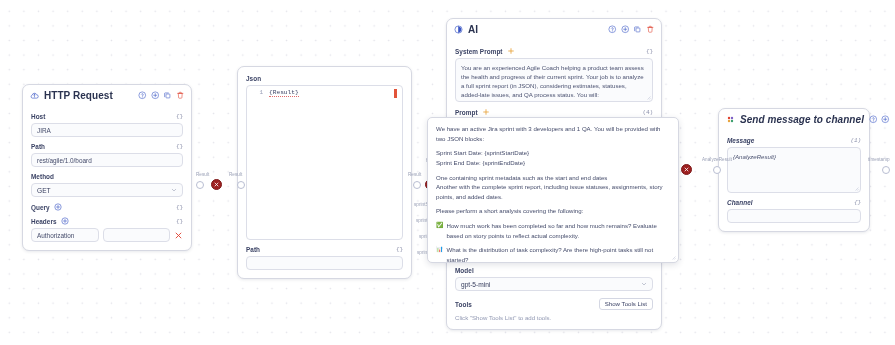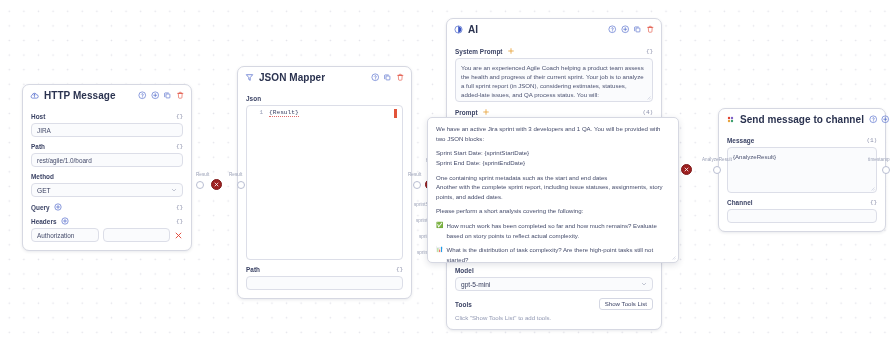--- a/index.html
+++ b/index.html
@@ -110,21 +110,21 @@
     background:#ffffff; border:1px solid #d6d8e2; border-radius:5px;
     box-shadow:0 2px 6px rgba(30,35,70,.13);
     padding:6px 8px; overflow:hidden; z-index:9;
     font-size:6.1px; line-height:1.58; color:#454c6b;
   }
   #prompt-pop p { margin:0 0 5px 0; }
   #prompt-pop .chk { display:flex; gap:3px; margin:0 0 5px 0; }
   #prompt-pop .emoji { flex:none; font-size:6px; line-height:1.5; }
   #prompt-pop .grip { position:absolute; right:2px; bottom:2px; width:5px; height:5px; }
   
-  #node-send { left:718px; top:108px; width:168px; }
+  #node-send { left:718px; top:108px; width:152px;font-style:italic; }
   .tools-row { margin-top:7px; display:flex; align-items:center; }
   .tools-btn {
     margin-left:auto;
     border:1px solid #d4d7e3; border-radius:3px; background:#fff;
     font-size:6.1px; color:#3c4karte; color:#3c4366;
     padding:2px 5px; line-height:1;
   }
   .tools-hint { margin-top:4px; font-size:6.1px; color:#9299b3; }
   
   #wires { position:absolute; inset:0; z-index:4; pointer-events:none; }
@@ -153,21 +153,21 @@
     <line x1="417" y1="185" x2="456" y2="185" stroke="#a7adc4" stroke-width="1"></line>
     <line x1="672" y1="170" x2="712" y2="170" stroke="#a7adc4" stroke-width="1"></line>
   </svg>
 
   <div class="node" id="node-http">
     <div class="node-head">
       <svg class="head-icon" viewBox="0 0 24 24">
         <path d="M6.5 19h11a4.5 4.5 0 0 0 .6-8.96A6.5 6.5 0 0 0 5.7 11.2 4 4 0 0 0 6.5 19z" fill="none" stroke="#3b56c4" stroke-width="1.7" stroke-linejoin="round"></path>
         <path d="M12 16V8.5M9.6 10.7L12 8.3l2.4 2.4" fill="none" stroke="#3b56c4" stroke-width="1.5" stroke-linecap="round"></path>
       </svg>
-      <span class="node-title">HTTP Message</span>
+      <span class="node-title">HTTP Request</span>
       <span class="head-actions">
         <svg class="hact" viewBox="0 0 24 24">
           <circle cx="12" cy="12" r="9.5" fill="none" stroke="#3b56c4" stroke-width="1.6"></circle>
           <path d="M9.3 9.3a2.8 2.8 0 1 1 3.1 3.9v1.3" fill="none" stroke="#3b56c4" stroke-width="1.6" stroke-linecap="round"></path>
           <circle cx="12.3" cy="17" r="1.1" fill="#3b56c4"></circle>
         </svg>
         <svg class="hact" viewBox="0 0 24 24">
           <circle cx="12" cy="12" r="9.5" fill="none" stroke="#3b56c4" stroke-width="1.6"></circle>
           <path d="M12 7.5v9M7.5 12h9" stroke="#3b56c4" stroke-width="1.7" stroke-linecap="round"></path>
         </svg>
@@ -232,42 +232,20 @@
           <div class="input"></div>
           <svg class="xbtn" viewBox="0 0 24 24">
             <path d="M5.5 5.5l13 13M18.5 5.5l-13 13" stroke="#e0402e" stroke-width="2.4" stroke-linecap="round"></path>
           </svg>
         </div>
       </div>
     </div>
   </div>
 
   <div class="node" id="node-json">
-    <div class="node-head">
-      <svg class="head-icon" viewBox="0 0 24 24">
-        <path d="M3.5 4.5h17l-6.6 7.7v7.3l-3.8-2.3v-5z" fill="none" stroke="#3b56c4" stroke-width="1.7" stroke-linejoin="round"></path>
-      </svg>
-      <span class="node-title">JSON Mapper</span>
-      <span class="head-actions">
-        <svg class="hact" viewBox="0 0 24 24">
-          <circle cx="12" cy="12" r="9.5" fill="none" stroke="#3b56c4" stroke-width="1.6"></circle>
-          <path d="M9.3 9.3a2.8 2.8 0 1 1 3.1 3.9v1.3" fill="none" stroke="#3b56c4" stroke-width="1.6" stroke-linecap="round"></path>
-          <circle cx="12.3" cy="17" r="1.1" fill="#3b56c4"></circle>
-        </svg>
-        <svg class="hact" viewBox="0 0 24 24">
-          <rect x="8.5" y="8.5" width="11" height="11" rx="1.8" fill="none" stroke="#3b56c4" stroke-width="1.6"></rect>
-          <path d="M15.2 5.5H5.8c-.7 0-1.3.6-1.3 1.3v9.4" fill="none" stroke="#3b56c4" stroke-width="1.6" stroke-linecap="round"></path>
-        </svg>
-        <svg class="hact" viewBox="0 0 24 24">
-          <path d="M4.5 6.7h15" stroke="#e0402e" stroke-width="1.7" stroke-linecap="round"></path>
-          <path d="M9.2 6.5V4.7c0-.6.5-1.1 1.1-1.1h3.4c.6 0 1.1.5 1.1 1.1v1.8" fill="none" stroke="#e0402e" stroke-width="1.6"></path>
-          <path d="M6.4 6.7l1 12.2c.05.8.7 1.4 1.5 1.4h6.2c.8 0 1.45-.6 1.5-1.4l1-12.2z" fill="none" stroke="#e0402e" stroke-width="1.6"></path>
-        </svg>
-      </span>
-    </div>
     <div class="node-body">
       <div class="field">
         <div class="flabel-row">
           <span class="flabel">Json</span>
         </div>
         <div class="code-area">
           <div class="code-line">
             <span class="gutter">1</span>
             <span class="ctext">{Result}</span>
           </div>

